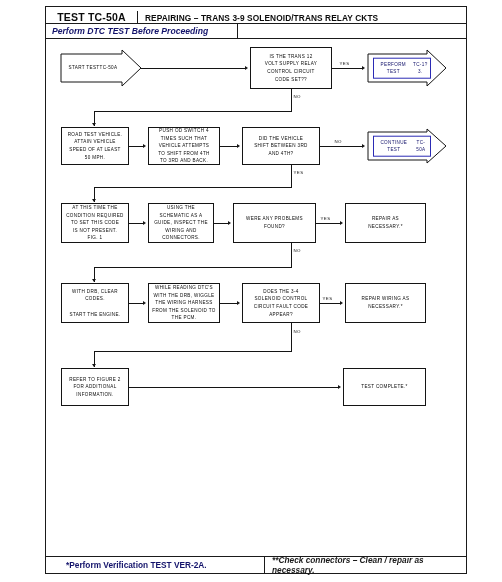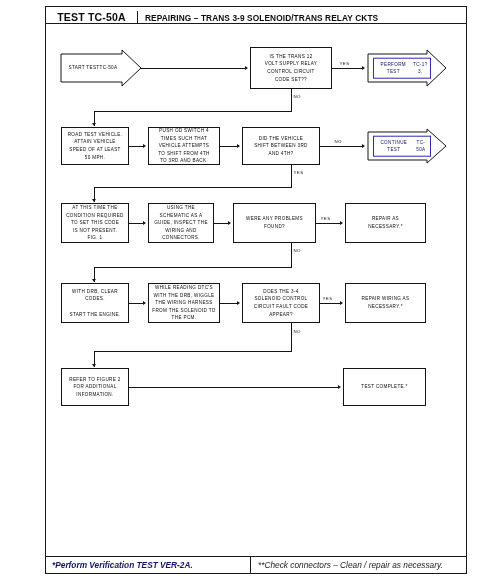--- a/index.html
+++ b/index.html
@@ -48,25 +48,25 @@
 
   
   .footbar{
     position:absolute;left:0;bottom:0;width:100%;height:17px;
     border-top:1.5px solid #1a1a1a;box-sizing:border-box;
     display:flex;align-items:stretch;
   }
   .foot-l{
     width:205px;border-right:1.5px solid #1a1a1a;box-sizing:border-box;
     display:flex;align-items:center;padding-left:6px;
-    font-size:8.3px;font-weight:bold;font-style:italic;color:#13136b;
+    font-size:8.3px;font-weight:bold;color:#13136b;margin-left:14px;
   }
   .foot-r{
     flex:1;display:flex;align-items:center;padding-left:7px;
-    font-size:8.3px;font-weight:normal;font-style:italic;color:#1a1a1a;
+    font-size:8.3px;font-weight:bold;font-style:italic;color:#1a1a1a;
   }
 
   
   .canvas{position:absolute;left:0;top:32px;width:100%;height:518px;}
 
   
   .node{
     position:absolute;box-sizing:border-box;
     border:1px solid #141414;background:#fff;
     display:flex;align-items:center;justify-content:center;
@@ -119,20 +119,23 @@
 <body>
 
 <div id="page">
   <div class="frame">
 
     <div class="titlebar">
       <div class="title-code">TEST TC-50A</div>
       <div class="title-desc">REPAIRING – TRANS 3-9 SOLENOID/TRANS RELAY CKTS</div>
     </div>
 
+    <div class="subbar">
+      <div class="subbar-tab">Perform DTC TEST Before Proceeding</div>
+    </div>
 
     <div class="canvas">
 
       <div class="arrownode" style="left:14px;top:10px;width:82px;height:38px;">
         <div class="body">
           <svg width="82" height="38" viewBox="0 0 82 38" style="position:absolute;left:0;top:0;">
             <path d="M1,5 L62,5 L62,1 L81,19 L62,37 L62,33 L1,33 Z" fill="#ffffff" stroke="#141414" stroke-width="1"></path>
           </svg>
           <div class="txt">
               <div>START TEST</div>

